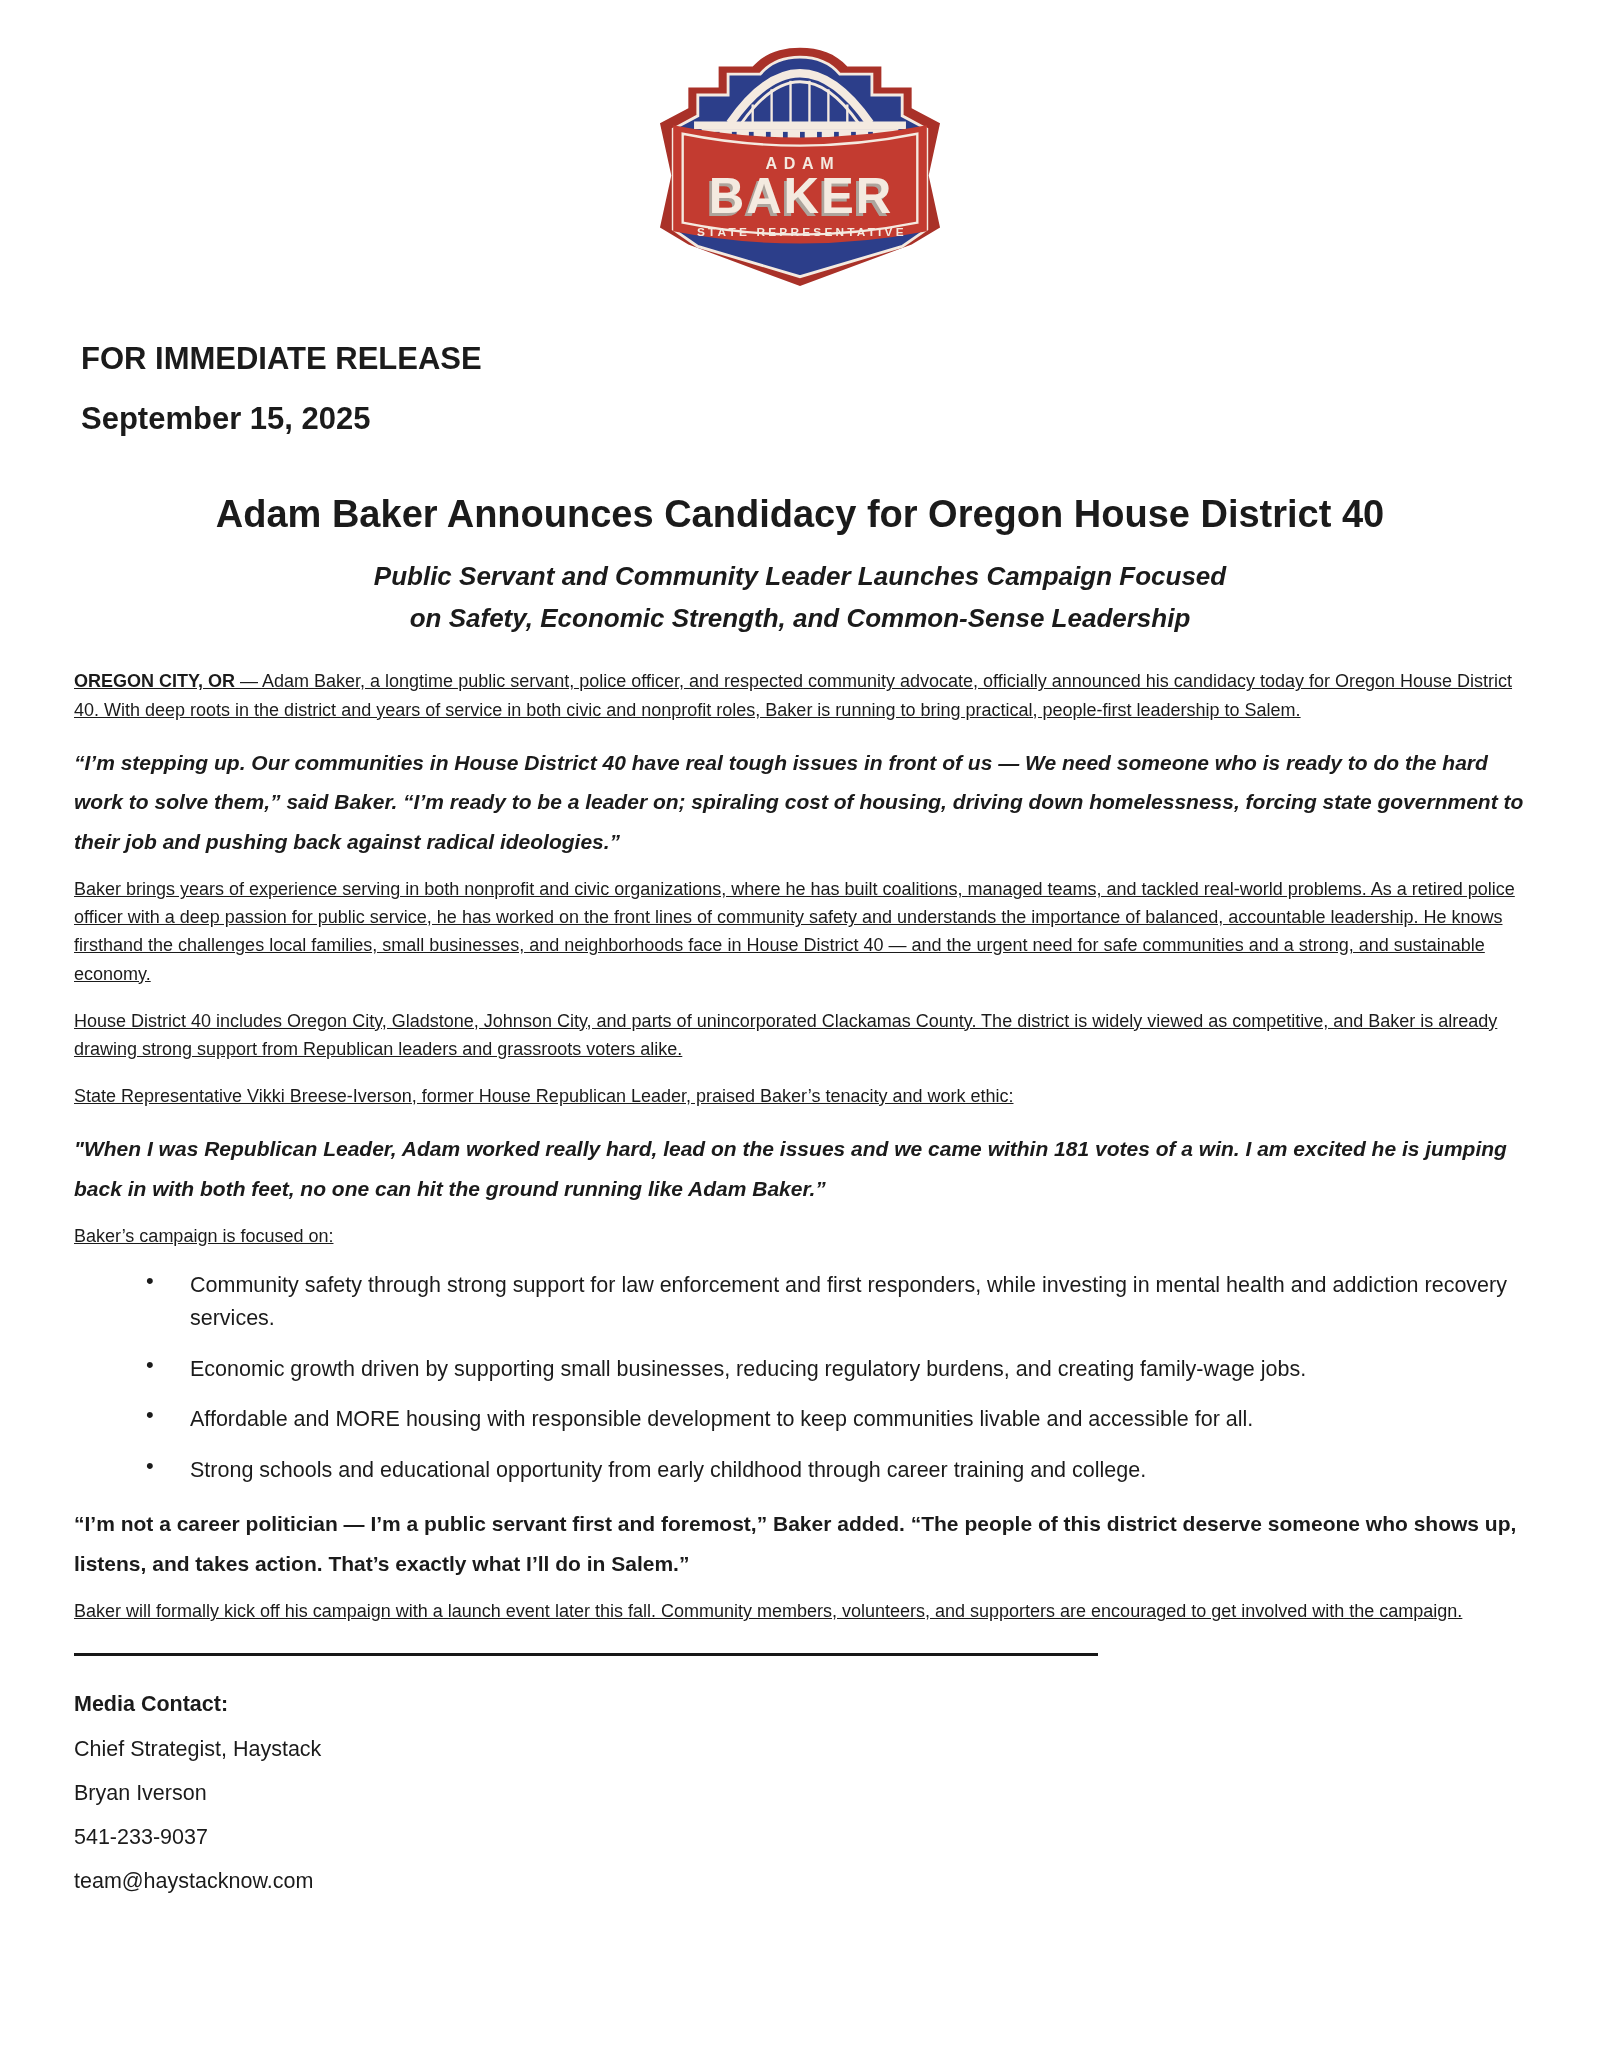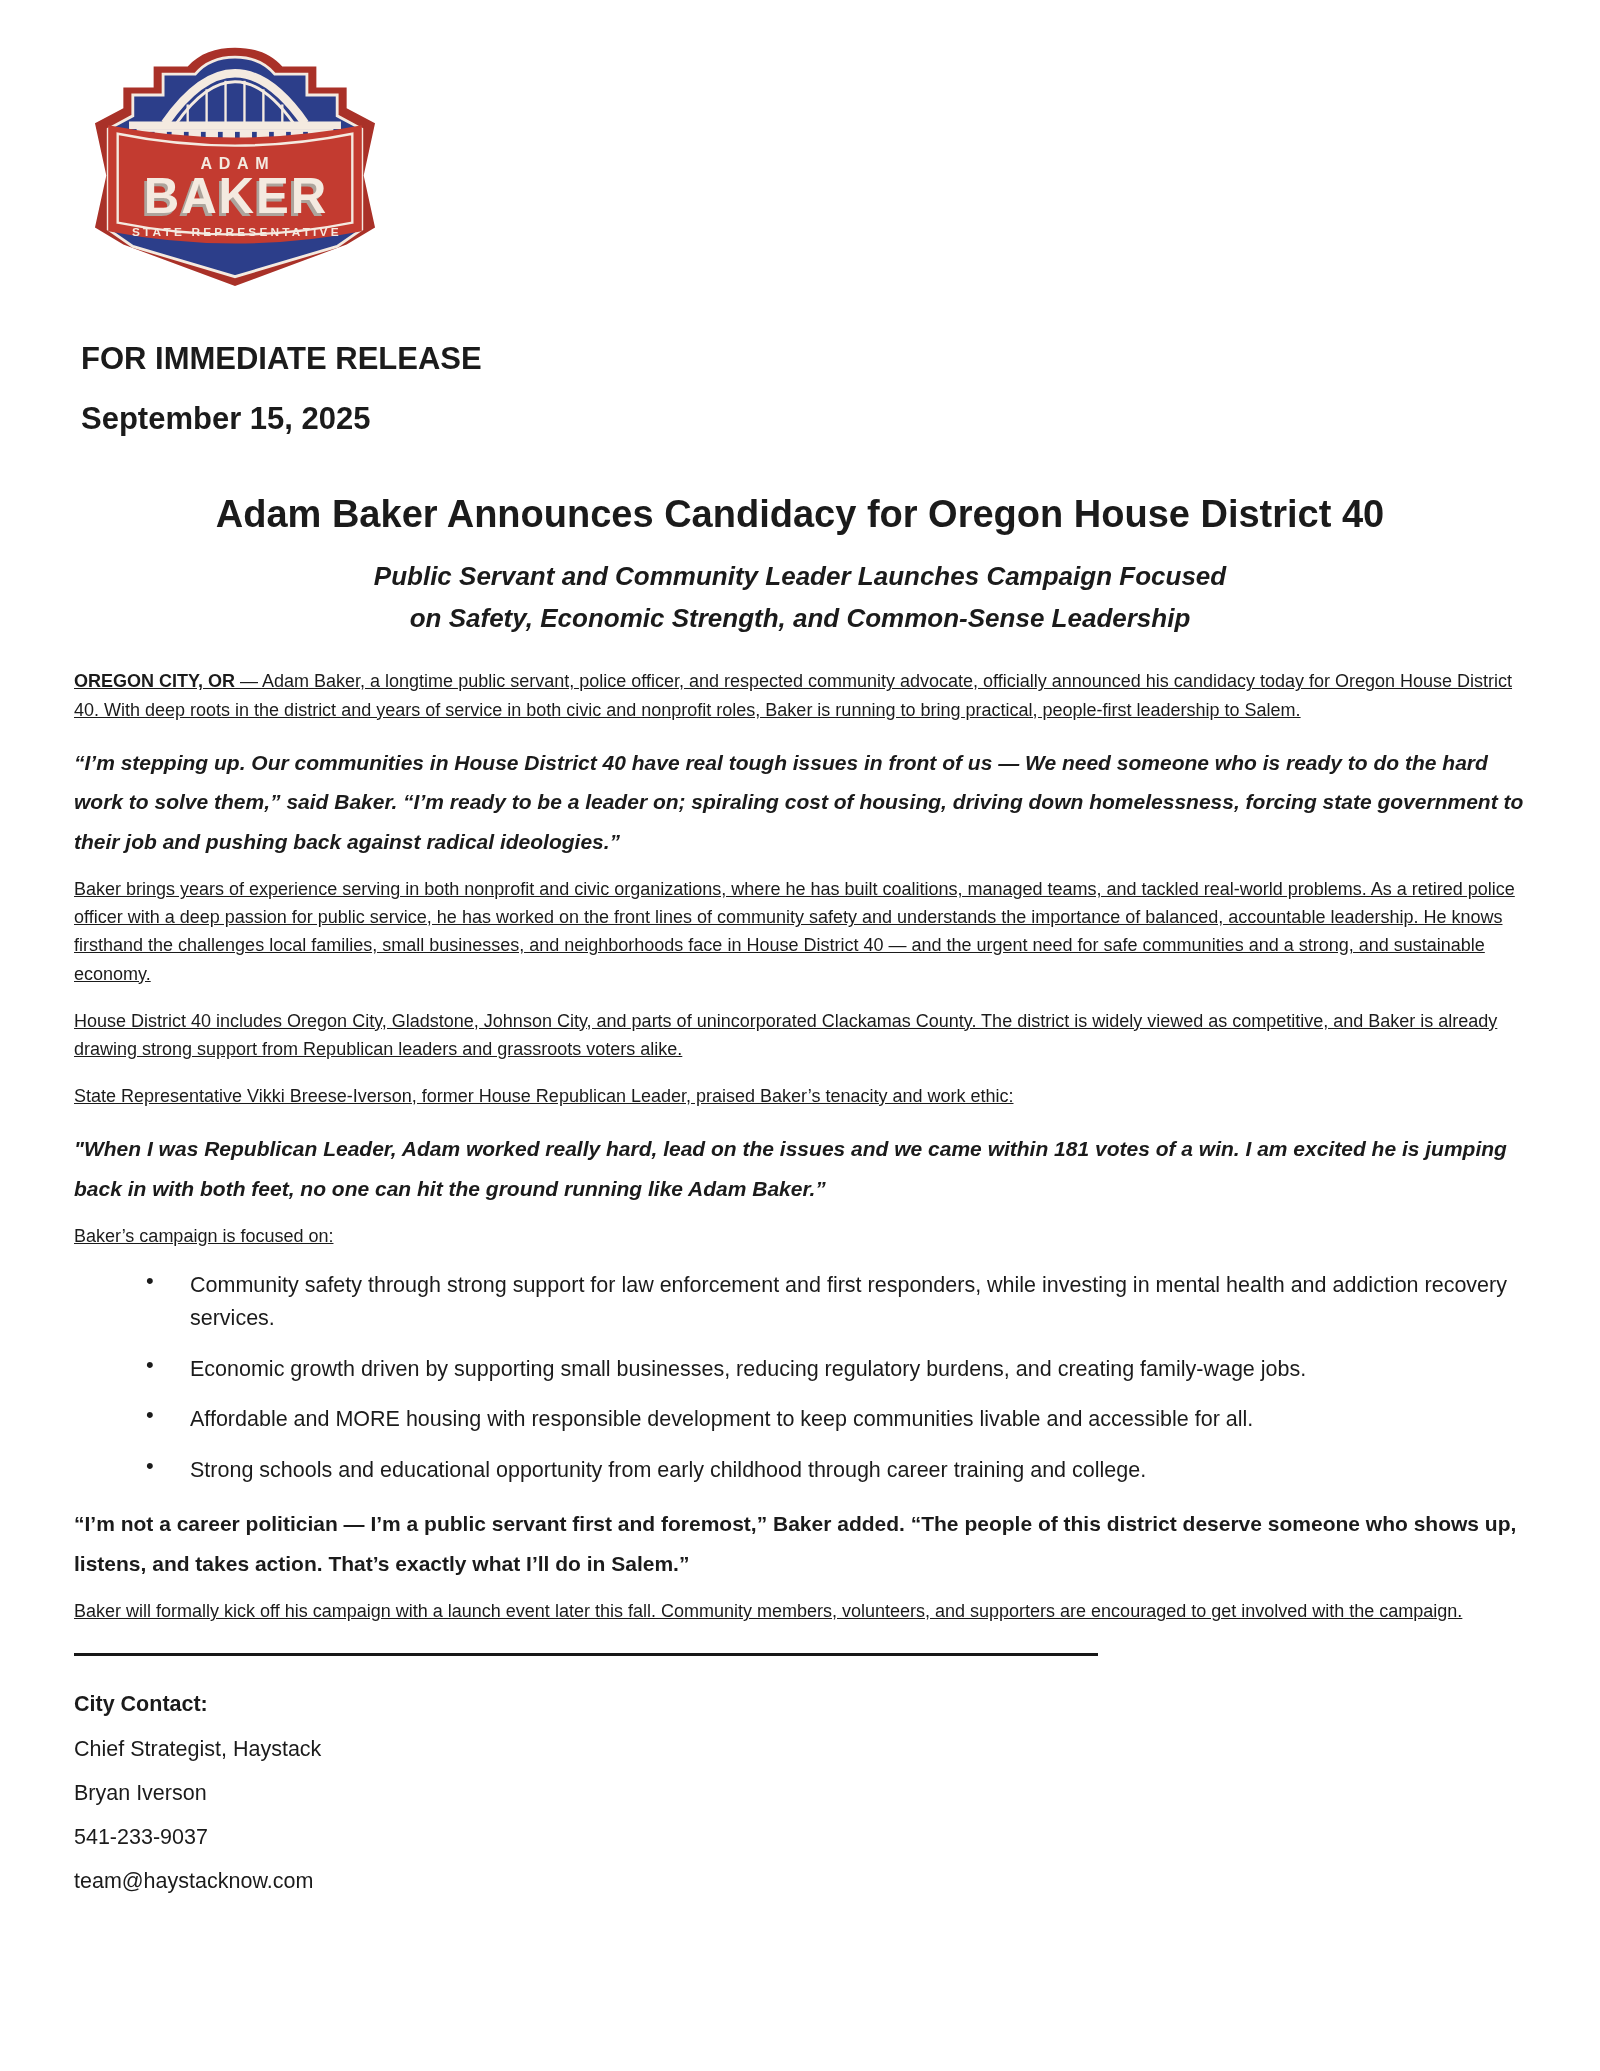--- a/index.html
+++ b/index.html
@@ -6,21 +6,21 @@
   body{
     width:1600px;height:2071px;
     font-family:"Liberation Sans", sans-serif;
     color:#1b1b1b;
     -webkit-font-smoothing:antialiased;
     overflow:hidden;
   }
   .page{padding:42px 74px 0 74px;}
 
   
-  .logo-wrap{display:flex;justify-content:flex-start;margin:0 0 44px 0;}
+  .logo-wrap{display:flex;justify-content:center;margin:0 0 44px 0;}
 
   
   .release p{margin:7px;font-size:31px;font-weight:bold;line-height:1.72;}
 
   
   .headline{
     text-align:center;font-size:38px;font-weight:bold;
     margin:46px 0 18px 0;line-height:1.2;
   }
   .subhead{
@@ -145,20 +145,20 @@
     <li><span class="bullet">•</span><span>Strong schools and educational opportunity from early childhood through career training and college.</span></li>
   </ul>
 
   <p class="quote upright">“I’m not a career politician — I’m a public servant first and foremost,” Baker added. “The people of this district deserve someone who shows up, listens, and takes action. That’s exactly what I’ll do in Salem.”</p>
 
   <p class="body">Baker will formally kick off his campaign with a launch event later this fall. Community members, volunteers, and supporters are encouraged to get involved with the campaign.</p>
 
   <div class="divider"></div>
 
   <div class="contact">
-    <div class="label">City Contact:</div>
+    <div class="label">Media Contact:</div>
     <div class="line">Chief Strategist, Haystack</div>
     <div class="line">Bryan Iverson</div>
     <div class="line">541-233-9037</div>
     <div class="line">team@haystacknow.com</div>
   </div>
 
 </div>
 
 </body></html>

